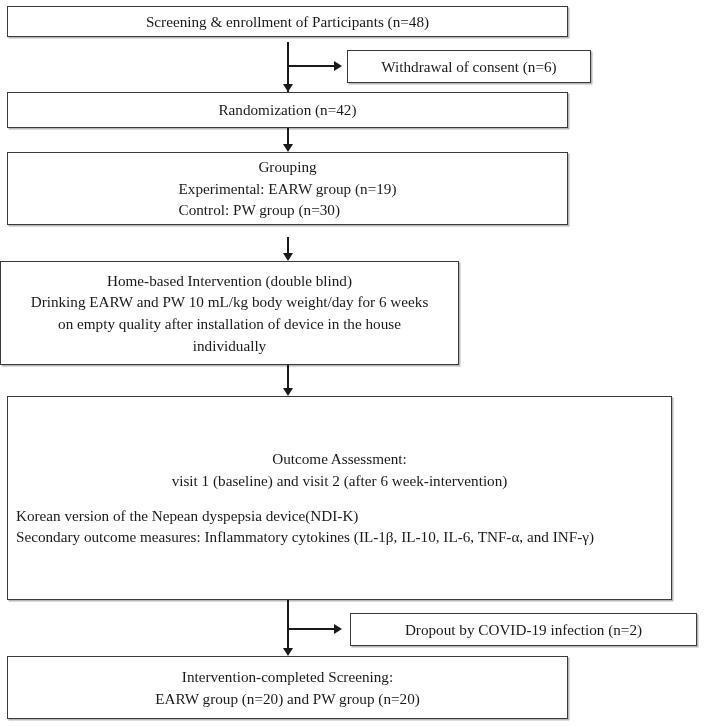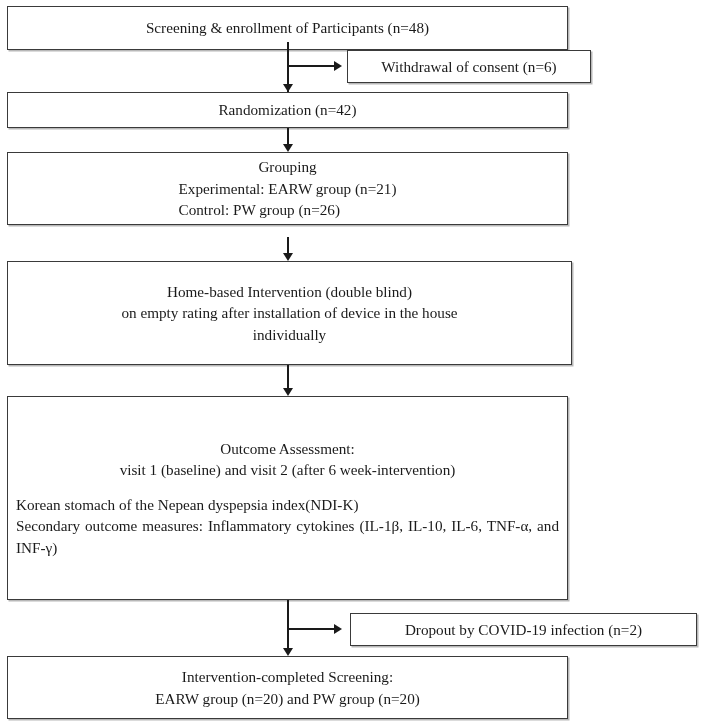--- a/index.html
+++ b/index.html
@@ -63,26 +63,26 @@
     margin: 0 auto;
     display: inline-block;
     text-align: left;
   }
   .centerwrap {
     width: 100%;
     text-align: center;
   }
 
   
-  #box-screening   { left: 7px;   top: 6px;   width: 561px; height: 44px; align-items: center; }
+  #box-screening   { left: 7px;   top: 6px;   width: 561px; height: 31px; align-items: center; }
   #box-withdrawal  { left: 347px; top: 50px;  width: 244px; height: 33px; }
   #box-random      { left: 7px;   top: 92px;  width: 561px; height: 36px; }
   #box-grouping    { left: 7px;   top: 152px; width: 561px; height: 73px; }
-  #box-intervention{ left: 7px;   top: 261px; width: 565px; height: 104px; }
-  #box-outcome     { left: 7px;   top: 396px; width: 561px; height: 204px; }
+  #box-intervention{ left: 0;   top: 261px; width: 459px; height: 104px; }
+  #box-outcome     { left: 7px;   top: 396px; width: 665px; height: 204px; }
   #box-dropout     { left: 350px; top: 613px; width: 347px; height: 33px; }
   #box-completed   { left: 7px;   top: 656px; width: 561px; height: 63px; }
 
   
   .vline {
     position: absolute;
     width: 2px;
     background: #1a1a1a;
     left: 287px;
   }
@@ -151,43 +151,44 @@
     <span class="line">Randomization (n=42)</span>
   </div>
 
   <div class="vline" id="conn-2-vline"></div>
   <div class="arrow-down" id="conn-2-arrow"></div>
 
   <div class="box" id="box-grouping">
     <span class="line">Grouping</span>
     <div class="centerwrap">
       <span class="centerblock">
-        <span class="line nowrapleft">Experimental: EARW group (n=21)</span>
-        <span class="line nowrapleft">Control: PW group (n=26)</span>
+        <span class="line nowrapleft">Experimental: EARW group (n=19)</span>
+        <span class="line nowrapleft">Control: PW group (n=30)</span>
       </span>
     </div>
   </div>
 
   <div class="vline" id="conn-3-vline"></div>
   <div class="arrow-down" id="conn-3-arrow"></div>
 
   <div class="box" id="box-intervention">
     <span class="line">Home-based Intervention (double blind)</span>
-    <span class="line">on empty rating after installation of device in the house</span>
+    <span class="line">Drinking EARW and PW 10 mL/kg body weight/day for 6 weeks</span>
+    <span class="line">on empty quality after installation of device in the house</span>
     <span class="line">individually</span>
   </div>
 
   <div class="vline" id="conn-4-vline"></div>
   <div class="arrow-down" id="conn-4-arrow"></div>
 
   <div class="box justify" id="box-outcome">
     <span class="line" style="text-align:center;text-align-last:center;">Outcome Assessment:</span>
     <span class="line" style="text-align:left;text-align-last:center;">visit 1 (baseline) and visit 2 (after 6 week-intervention)</span>
     <span class="line spacer"></span>
-    <span class="line left">Korean stomach of the Nepean dyspepsia index(NDI-K)</span>
+    <span class="line left">Korean version of the Nepean dyspepsia device(NDI-K)</span>
     <span class="line">Secondary outcome measures: Inflammatory cytokines (IL-1β, IL-10, IL-6, TNF-α, and INF-γ)</span>
   </div>
 
   <div class="vline" id="conn-5-vline"></div>
   <div class="arrow-down" id="conn-5-arrow"></div>
   <div class="hline" id="conn-5-hline"></div>
   <div class="arrow-right" id="conn-5-harrow"></div>
 
   <div class="box" id="box-dropout">
     <span class="line">Dropout by COVID-19 infection (n=2)</span>

